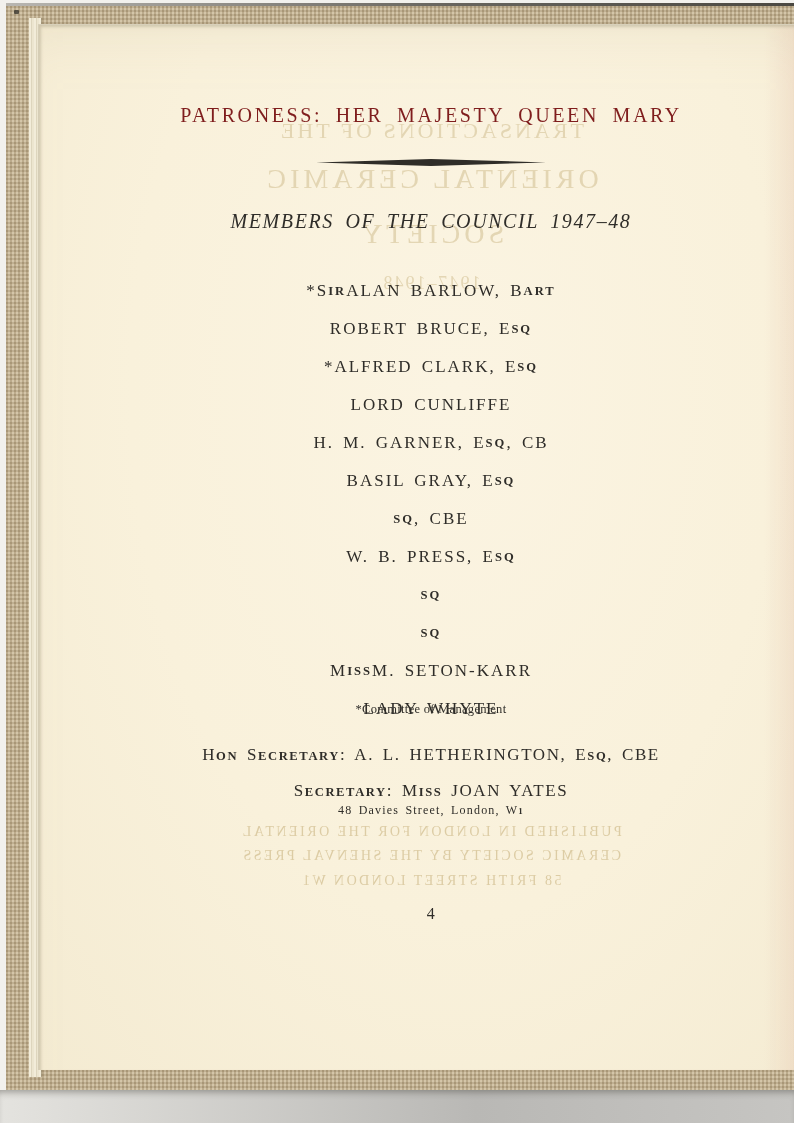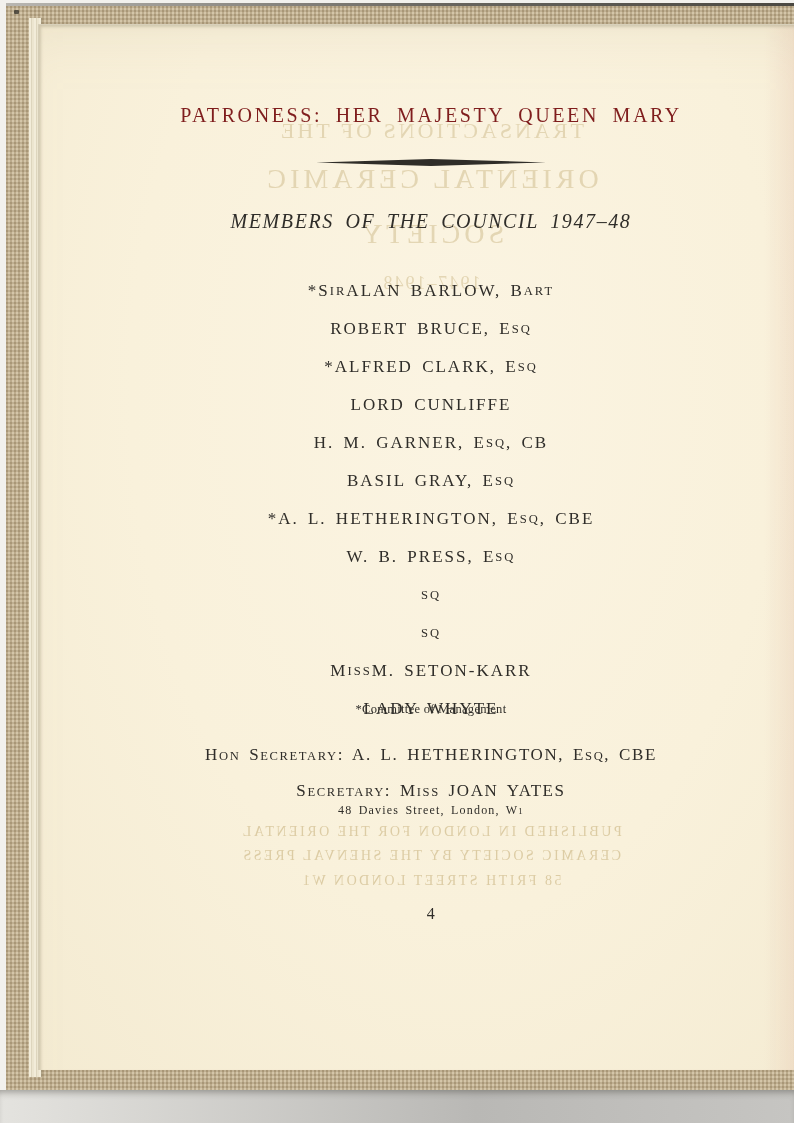--- a/index.html
+++ b/index.html
@@ -36,21 +36,21 @@
     box-shadow:inset 2px 2px 3px rgba(150,140,115,.35), inset 0 40px 70px -60px rgba(200,185,150,.5);
   }
   .bottom-strip{
     position:absolute;left:0;right:0;bottom:0;height:33px;
     background:linear-gradient(90deg,#e4e3df,#b9b8b5 60%,#c6c5c2);
     box-shadow:inset 0 6px 7px -4px rgba(60,58,52,.45);
   }
   
   .content{position:absolute;inset:0;color:#2f2d29;}
   .cline{position:absolute;left:68px;right:0;text-align:center;white-space:nowrap;}
-  .sc{font-size:.74em;letter-spacing:inherit;}
+  .sc{font-size:.74em;letter-spacing:inherit;font-weight:bold;}
   .patroness{top:104px;font-size:20px;letter-spacing:2.6px;word-spacing:6px;color:#7f1d1d;}
   .rule-wrap{top:158px;}
   .rule-wrap svg{display:inline-block;vertical-align:top;}
   .heading{top:210px;font-size:20px;font-style:italic;letter-spacing:1.6px;word-spacing:5px;}
   .members{position:absolute;top:272px;left:68px;right:0;}
   .member{height:38px;display:flex;align-items:center;justify-content:center;
     font-size:17px;letter-spacing:2px;word-spacing:3px;white-space:nowrap;}
   .footnote{top:702px;font-size:12.5px;letter-spacing:.3px;}
   .hon-sec{top:745px;font-size:17px;letter-spacing:1.6px;word-spacing:3px;}
   .sec{top:781px;font-size:17px;letter-spacing:1.6px;word-spacing:3px;}
@@ -124,21 +124,20 @@
         <div class="member">
           <span>H. M. GARNER, E</span>
           <span class="sc">SQ</span>
           <span>, CB</span>
         </div>
         <div class="member">
           <span>BASIL GRAY, E</span>
           <span class="sc">SQ</span>
         </div>
         <div class="member">
-          <span>*A. L. HETHERINGTON, E</span>
           <span class="sc">SQ</span>
           <span>, CBE</span>
         </div>
         <div class="member">
           <span>W. B. PRESS, E</span>
           <span class="sc">SQ</span>
         </div>
         <div class="member">
           <span class="sc">SQ</span>
         </div>

